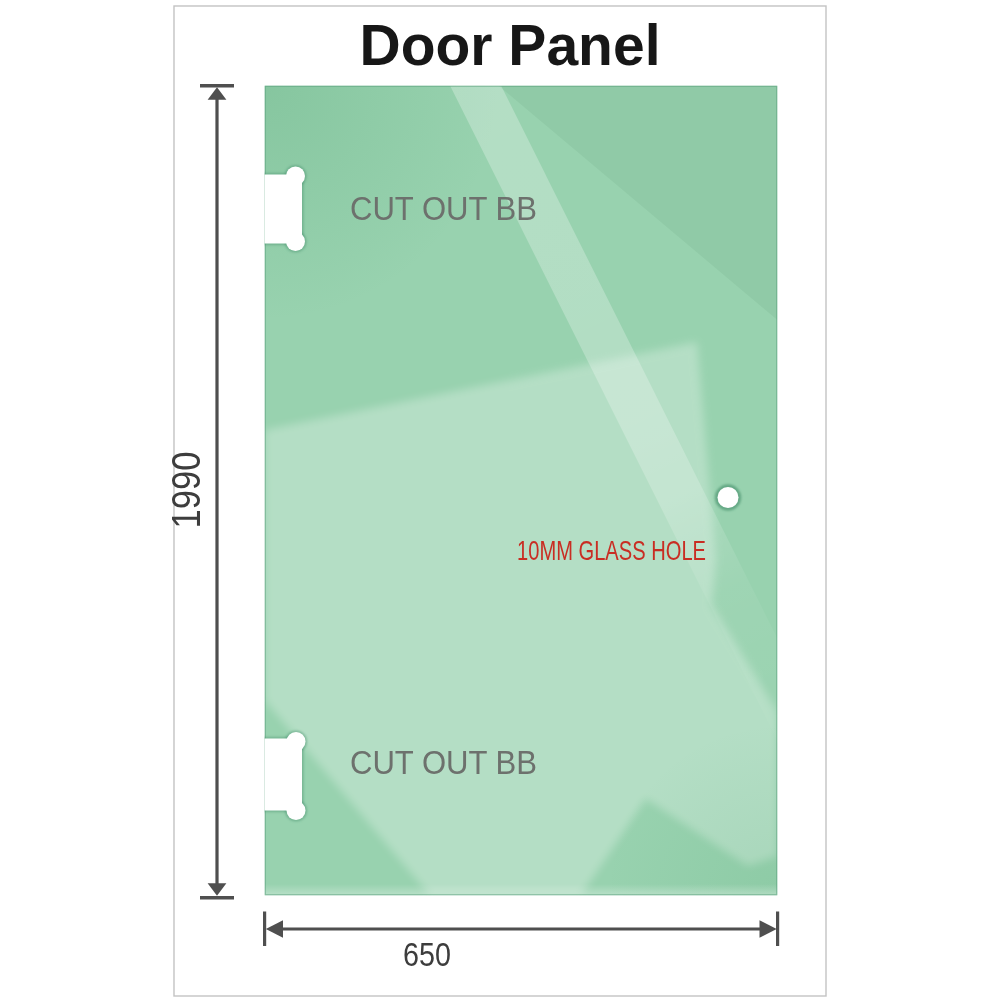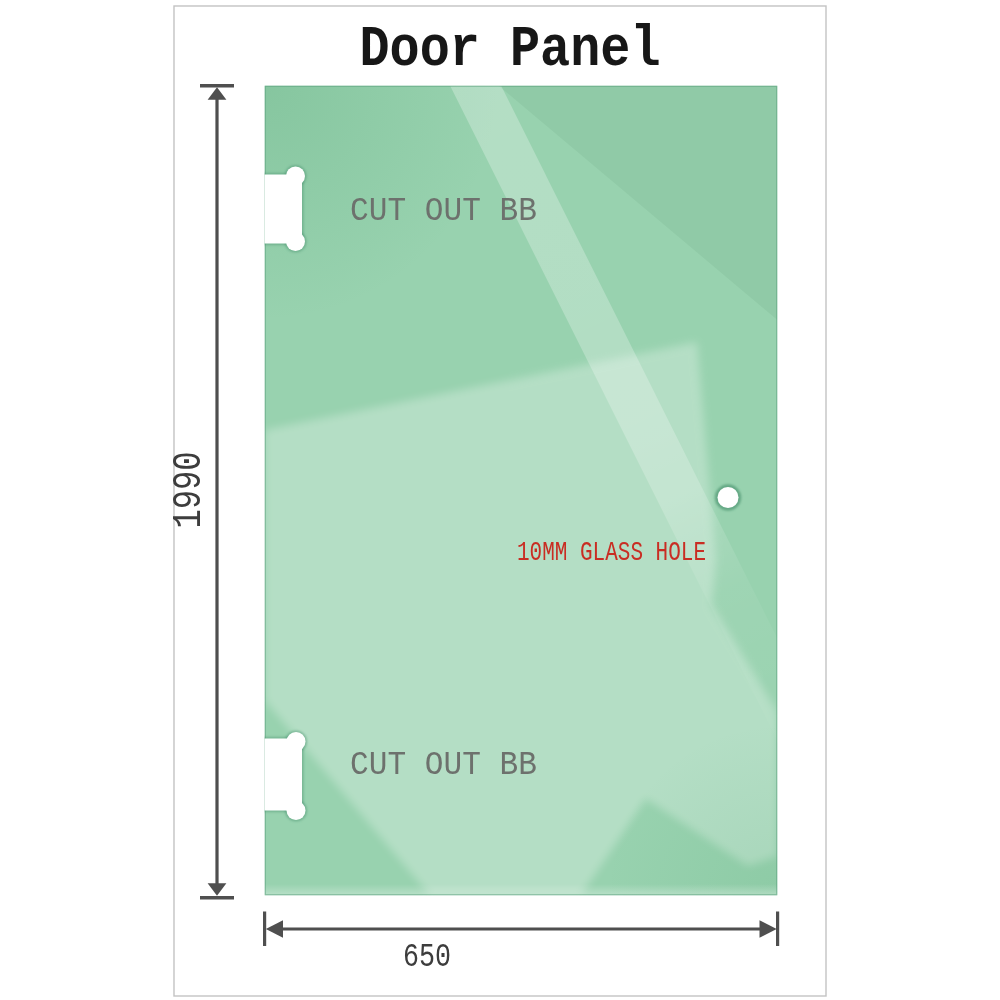--- a/index.html
+++ b/index.html
@@ -1,16 +1,16 @@
 <!DOCTYPE html>
 <html><head>
 <meta charset="utf-8">
 <style>
   html,body{margin:0;padding:0;background:#ffffff;}
-  .wrap{width:1000px;height:1000px;position:relative;font-family:Liberation Mono, monospace;overflow:hidden;border-radius:8px;}
+  .wrap{width:1000px;height:1000px;position:relative;font-family:Liberation Sans, sans-serif;overflow:hidden;border-radius:8px;}
   svg{display:block;}
 </style>
 </head>
 <body>
 <div class="wrap">
 <svg width="1000" height="1000" viewBox="0 0 1000 1000">
   <defs>
     <mask id="holes">
       <rect x="0" y="0" width="1000" height="1000" fill="#fff"></rect>
       <g fill="#000">

